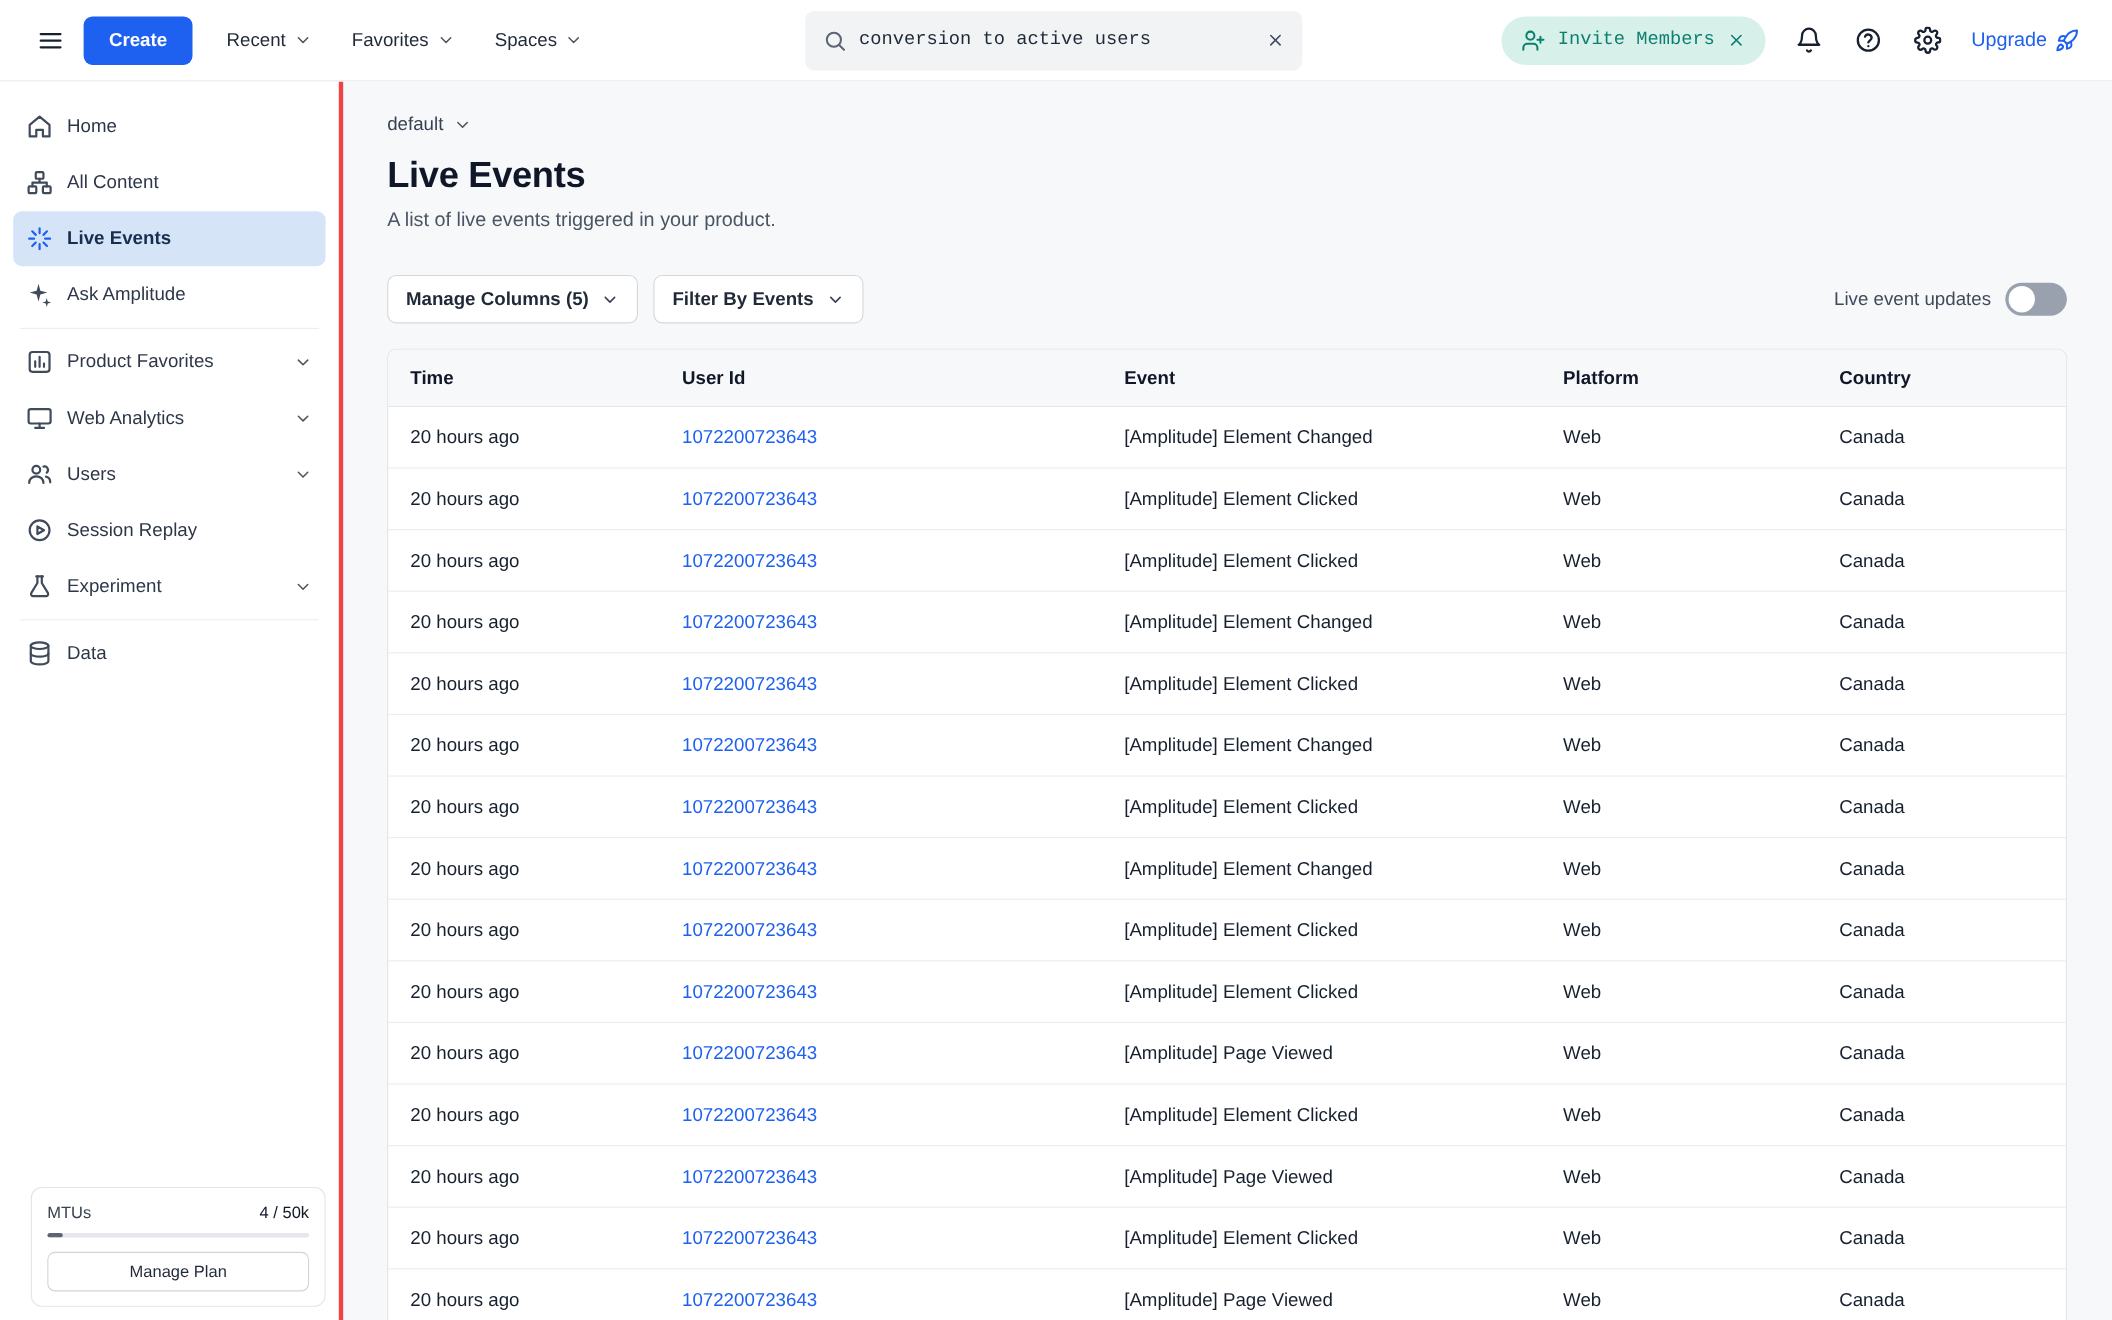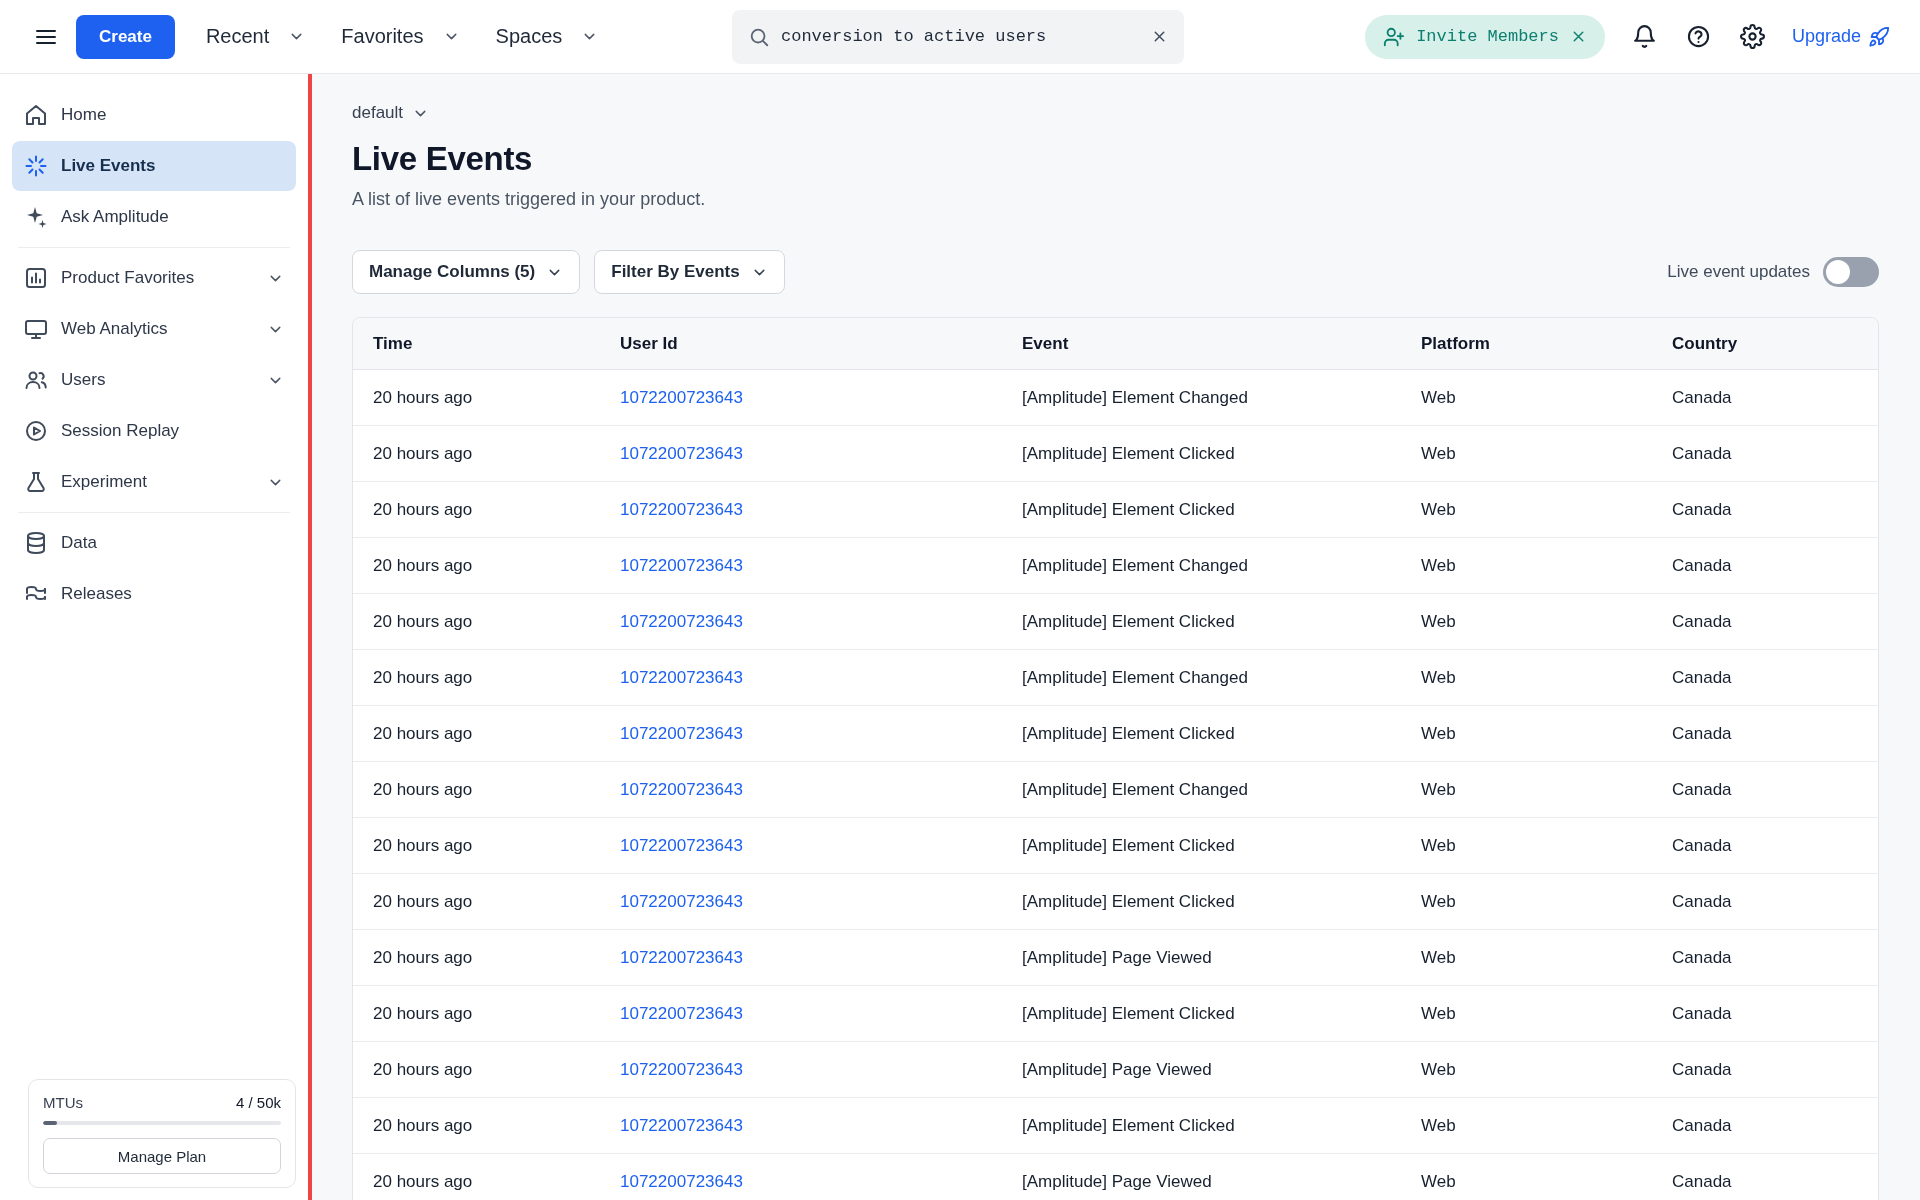--- a/index.html
+++ b/index.html
@@ -11,21 +11,21 @@
 
   
   .topbar { height:74px; background:#fff; border-bottom:1px solid #e8eaed;
             display:flex; align-items:center; padding:0 30px 0 26px; position:relative; z-index:5; }
   .tb-left { flex:1; display:flex; align-items:center; gap:10px; }
   .hamburger { width:40px; height:40px; display:flex; align-items:center; justify-content:center;
                background:none; border:none; color:#16202e; cursor:pointer; }
   .create-btn { background:#1e61f0; color:#fff; border:none; border-radius:8px;
                 padding:12px 23px; font-size:17px; font-weight:700; cursor:pointer;
                 font-family:"Liberation Sans",sans-serif; margin-right:8px; }
-  .nav-item { display:flex; align-items:center; gap:19px; padding:10px 13px; font-size:20px;
+  .nav-item { display:flex; align-items:center; gap:7px; padding:10px 13px; font-size:17px;
               color:#1f2937; background:none; border:none; cursor:pointer;
               font-family:"Liberation Sans",sans-serif; }
   .nav-item .chev { color:#4b5563; }
 
   .search-box { width:452px; height:54px; background:#f1f3f5; border-radius:8px;
                 display:flex; align-items:center; padding:0 16px; gap:11px; }
   .search-box .ic { color:#5b6573; width:22px; height:22px; }
   .search-box input { flex:1; background:transparent; border:none; outline:none;
                       font-size:17px; color:#1f2937; font-family:Liberation Mono, monospace; }
   .clear-btn { background:none; border:none; color:#3f4a5a; cursor:pointer; display:flex; }
@@ -186,20 +186,29 @@
 
 <div class="layout">
 
   <aside class="sidebar">
     <div class="side-item">
       <svg class="ic" viewBox="0 0 24 24" fill="none" stroke="currentColor" stroke-width="2" stroke-linecap="round" stroke-linejoin="round">
           <path d="M3 10.5 12 3l9 7.5V21h-6v-6h-6v6H3z"></path>
         </svg>
       <span>Home</span>
     </div>
+    <div class="side-item">
+      <svg class="ic" viewBox="0 0 24 24" fill="none" stroke="currentColor" stroke-width="2" stroke-linecap="round" stroke-linejoin="round">
+          <rect x="8.5" y="2.5" width="7" height="6" rx="1"></rect>
+          <rect x="2" y="15.5" width="7" height="6" rx="1"></rect>
+          <rect x="15" y="15.5" width="7" height="6" rx="1"></rect>
+          <path d="M12 8.5V12M5.5 15.5V12h13v3.5"></path>
+        </svg>
+      <span>All Content</span>
+    </div>
     <div class="side-item active">
       <svg class="ic" viewBox="0 0 24 24" fill="none" stroke="currentColor" stroke-width="2" stroke-linecap="round">
           <path d="M12 2.5v4.5M12 17v4.5M2.5 12H7M17 12h4.5M5.3 5.3l3.2 3.2M15.5 15.5l3.2 3.2M18.7 5.3l-3.2 3.2M8.5 15.5l-3.2 3.2"></path>
         </svg>
       <span>Live Events</span>
     </div>
     <div class="side-item">
       <svg class="ic" viewBox="0 0 24 24" fill="currentColor" stroke="none">
           <path d="M11 2l1.7 6.3L19 10l-6.3 1.7L11 18l-1.7-6.3L3 10l6.3-1.7z"></path>
           <path d="M18.5 15l.9 3.1 3.1.9-3.1.9-.9 3.1-.9-3.1-3.1-.9 3.1-.9z"></path>
@@ -261,30 +270,20 @@
 
     <div class="side-divider"></div>
 
     <div class="side-item">
       <svg class="ic" viewBox="0 0 24 24" fill="none" stroke="currentColor" stroke-width="2" stroke-linecap="round" stroke-linejoin="round">
           <ellipse cx="12" cy="5" rx="8" ry="3"></ellipse>
           <path d="M4 5v14c0 1.7 3.6 3 8 3s8-1.3 8-3V5"></path>
           <path d="M4 12c0 1.7 3.6 3 8 3s8-1.3 8-3"></path>
         </svg>
       <span>Data</span>
-    </div>
-    <div class="side-item">
-      <svg class="ic" viewBox="0 0 24 24" fill="none" stroke="currentColor" stroke-width="2" stroke-linecap="round" stroke-linejoin="round">
-          <path d="M3 7c0-1.1 2-2 4.5-2S12 5.9 12 7s2 2 4.5 2S21 8.1 21 7"></path>
-          <path d="M3 7v4"></path>
-          <path d="M21 7v4"></path>
-          <path d="M3 15c0-1.1 2-2 4.5-2s4.5.9 4.5 2 2 2 4.5 2 4.5-.9 4.5-2"></path>
-          <path d="M3 15v2M21 15v2"></path>
-        </svg>
-      <span>Releases</span>
     </div>
 
     <div class="mtu-card">
       <div class="mtu-row">
         <span class="mtu-label">MTUs</span>
         <span class="mtu-usage">4 / 50k</span>
       </div>
       <div class="mtu-bar">
         <div class="mtu-fill"></div>
       </div>

